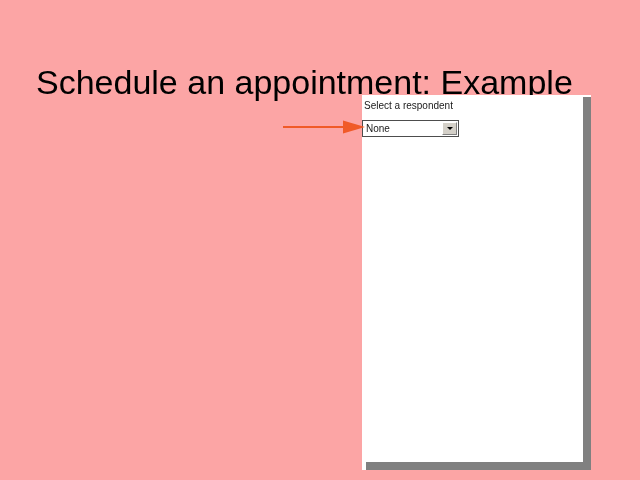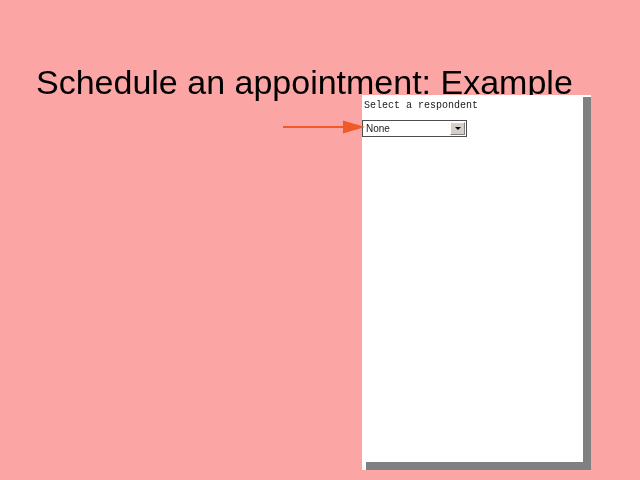--- a/index.html
+++ b/index.html
@@ -78,34 +78,34 @@
     width: 221px;
     height: 8px;
     background: #808080;
   }
 
   
   #respondent-label {
     position: absolute;
     left: 364px;
     top: 100px;
-    font-family: Liberation Mono, monospace;
+    font-family: Liberation Sans, sans-serif;
     font-size: 10px;
     line-height: 12px;
     color: #1a1a1a;
     white-space: nowrap;
     text-align: right;
   }
 
   
   #respondent-select {
     position: absolute;
     left: 362px;
     top: 120px;
-    width: 105px;
+    width: 97px;
     height: 17px;
     box-sizing: border-box;
     background: #ffffff;
     border: 1px solid #4d4d4d;
     display: flex;
     align-items: stretch;
   }
   #respondent-select-value {
     flex: 1 1 auto;
     display: flex;

